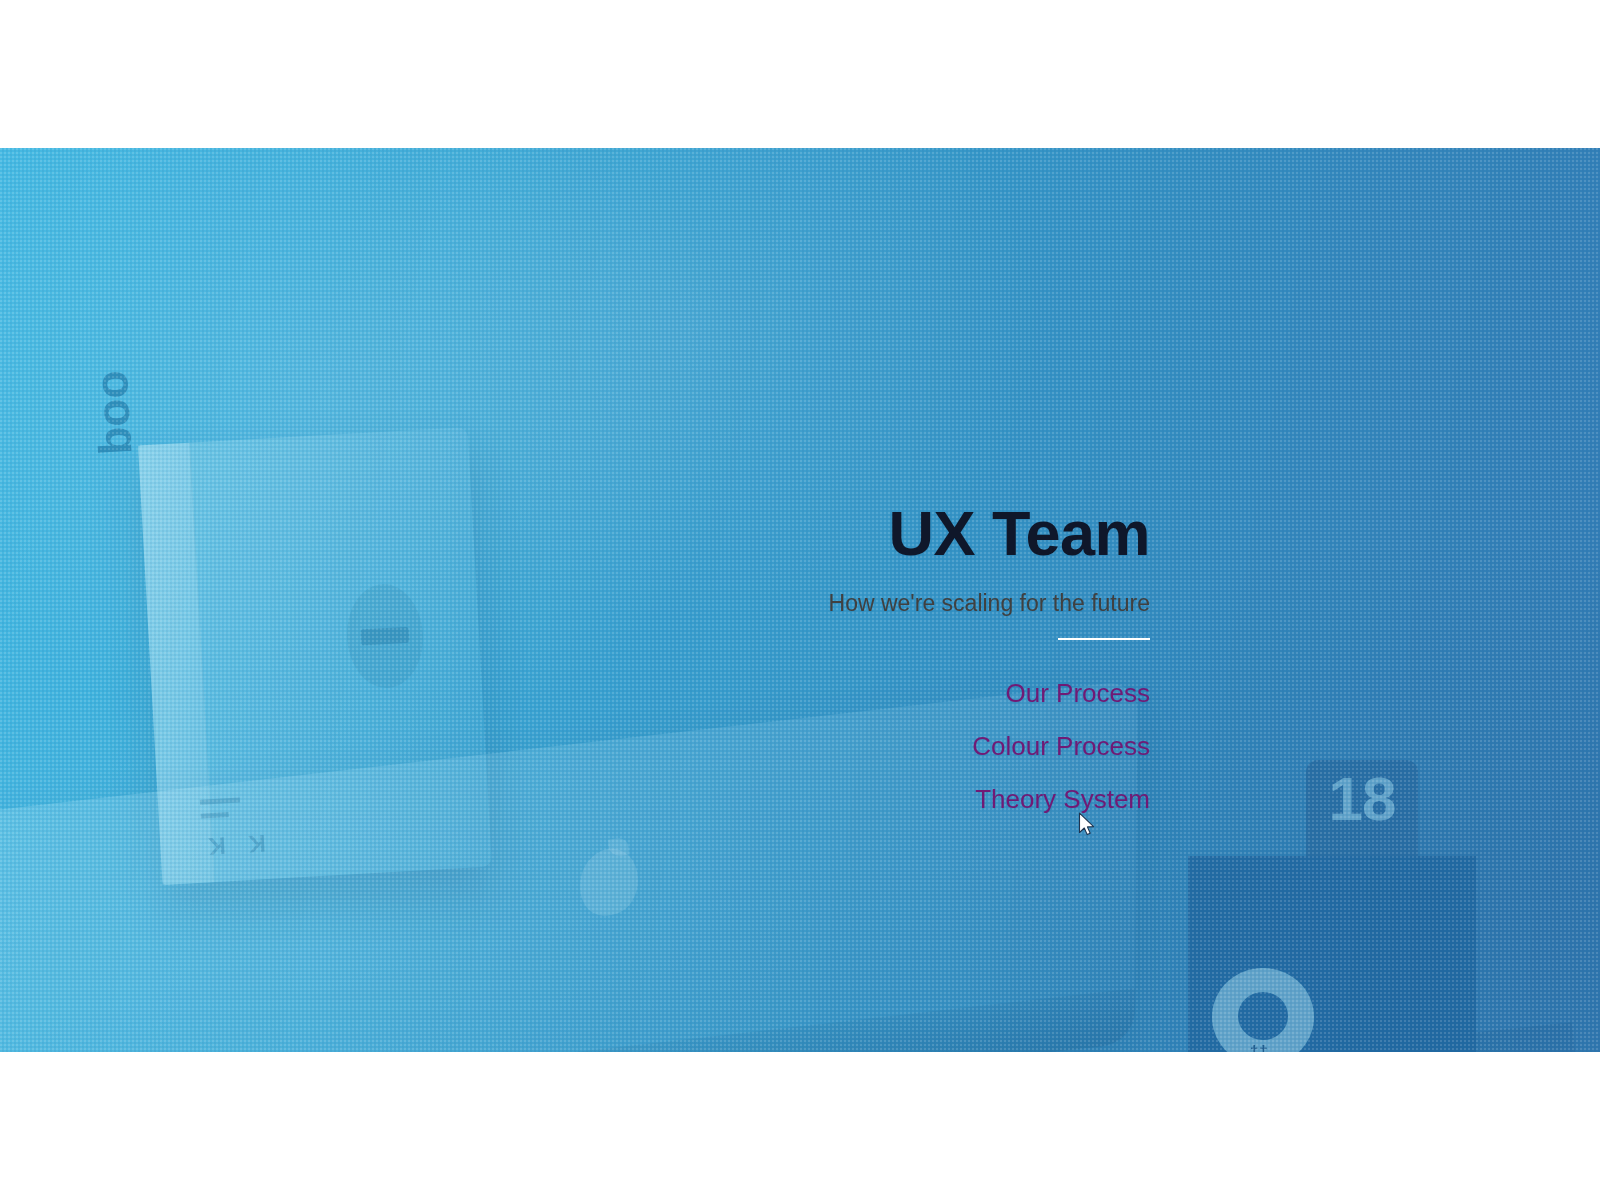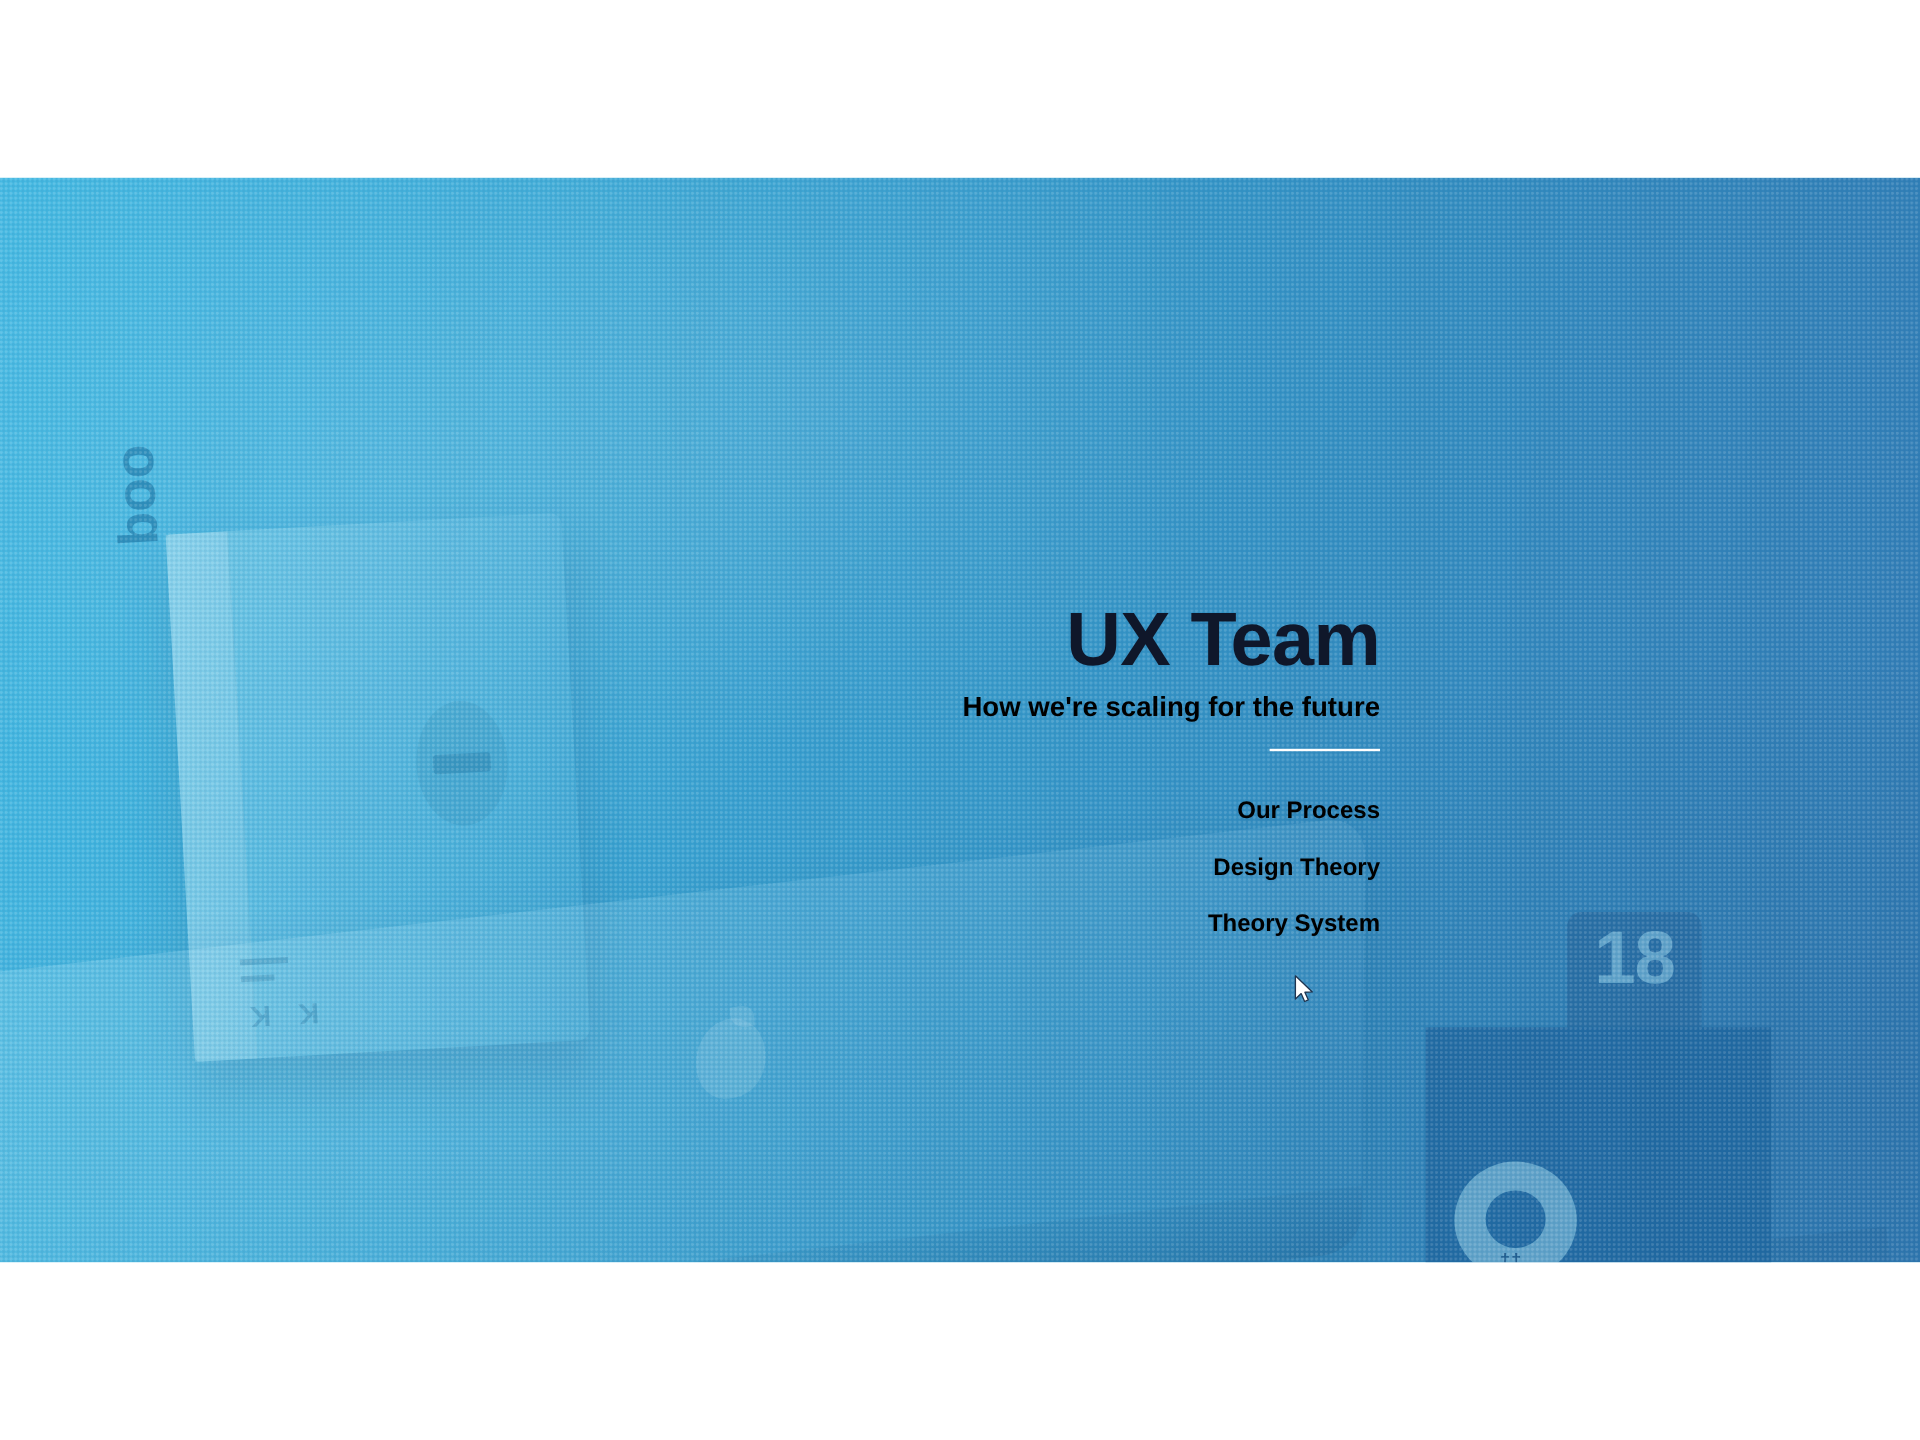--- a/index.html
+++ b/index.html
@@ -205,32 +205,32 @@
     width:640px;
     text-align:right;
     z-index:20;
   }
   #slide-title {
     font-size:63px; font-weight:700; color:#0f172a;
     line-height:1.06; letter-spacing:-.5px;
     text-shadow:0 1px 3px rgba(30,95,140,.18);
   }
   #slide-subtitle {
-    margin-top:8px;
-    font-size:23px; font-weight:700; color:#000000;
+    margin-top:22px;
+    font-size:23px; font-weight:400; color:#404040;
     line-height:1.25;
     text-shadow:0 1px 2px rgba(30,95,140,.16);
   }
   #divider-wrap { display:flex; justify-content:flex-end; margin-top:20px; }
   #divider { width:92px; height:2px; background:#ffffff; }
 
   #nav-list { margin-top:40px; }
   .nav-link {
     display:block;
-    font-size:20px; font-weight:700; color:#000000;
+    font-size:26px; font-weight:400; color:#701a75;
     line-height:1;
     margin-bottom:27px;
     text-shadow:0 1px 2px rgba(30,95,140,.20);
     cursor:pointer;
   }
   .nav-link:last-child { margin-bottom:0; }
 
   
   #cursor {
     position:absolute; left:1078px; top:664px;
@@ -285,21 +285,21 @@
     <div id="halftone"></div>
 
     <div id="text-block">
       <div id="slide-title">UX Team</div>
       <div id="slide-subtitle">How we're scaling for the future</div>
       <div id="divider-wrap">
         <div id="divider"></div>
       </div>
       <div id="nav-list">
         <span class="nav-link">Our Process</span>
-        <span class="nav-link">Design Theory</span>
+        <span class="nav-link">Colour Process</span>
         <span class="nav-link">Theory System</span>
       </div>
     </div>
 
     <svg id="cursor" viewBox="0 0 18 26">
       <path d="M1.5 1.2 L1.5 20.5 L6.3 16.0 L9.2 22.6 L12.2 21.2 L9.4 14.9 L15.6 14.6 Z" fill="#ffffff" stroke="#1f3550" stroke-width="1.1" stroke-linejoin="round"></path>
     </svg>
 
   </div>
 

